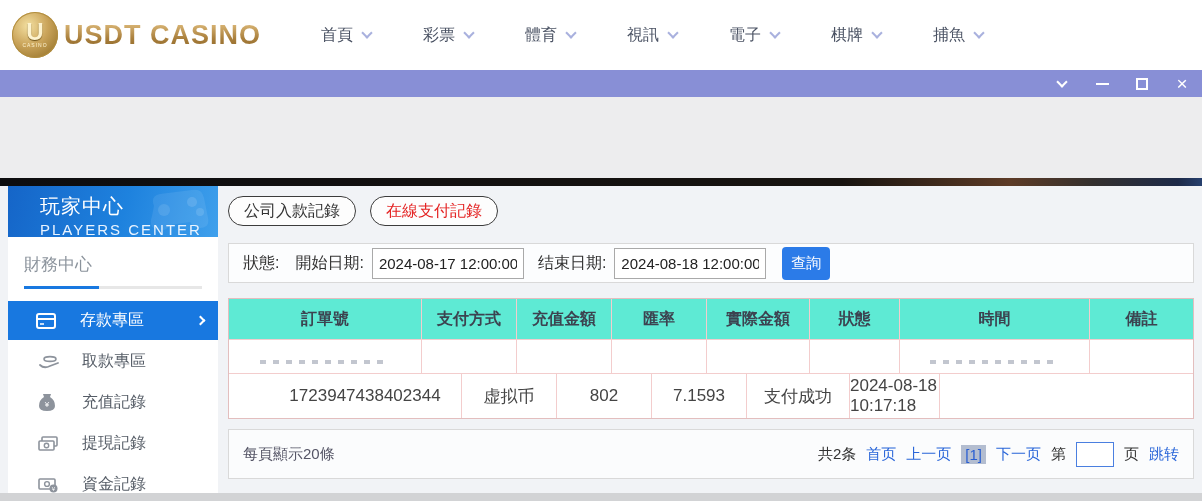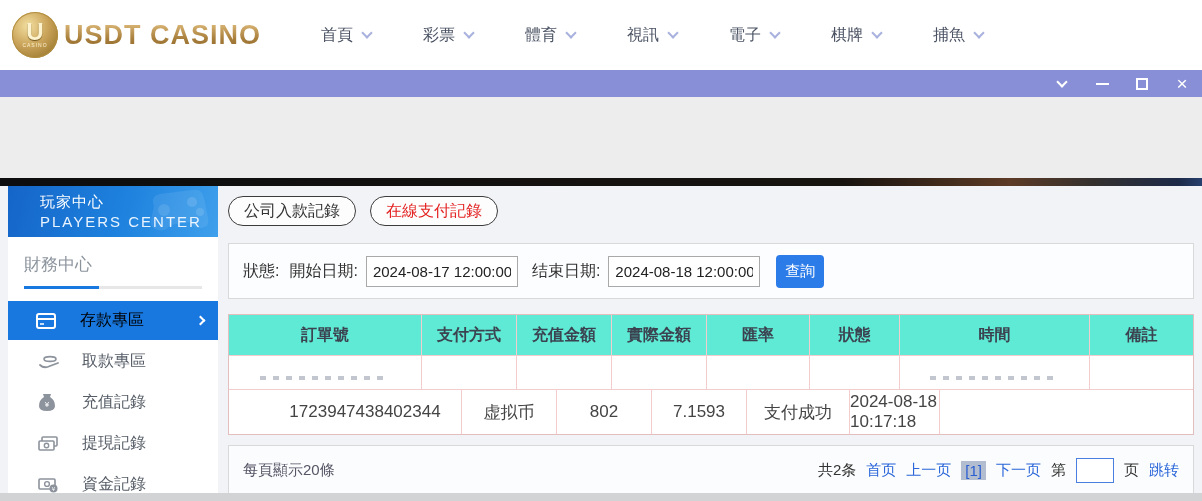--- a/index.html
+++ b/index.html
@@ -34,41 +34,41 @@
   .dark-band { position:absolute; left:0; top:178px; width:1202px; height:8px;
     background:linear-gradient(90deg,#0d0d0f 0%,#17130f 70%,#5d3b26 84%,#34302e 91%,#1d2a48 98%,#27406e 100%); }
 
   
   .main { position:absolute; left:0; top:186px; width:1202px; height:315px; background:#f1f3f6; }
   .bottom-strip { position:absolute; left:0; bottom:0; width:1202px; height:8px; background:#d2d3d5; }
 
   
   .sidebar { position:absolute; left:8px; top:0; width:210px; height:307px; background:#fff; overflow:hidden; }
   .side-header { height:51px; background:linear-gradient(105deg,#1565c8 0%,#1e82de 55%,#3fa0ec 100%); position:relative; padding:7px 0 0 32px; overflow:hidden; }
-  .side-title { color:#fff; font-size:15px; letter-spacing:1px; }
+  .side-title { color:#fff; font-size:20px; letter-spacing:1px; }
   .side-sub { color:#eaf4ff; font-size:15px; letter-spacing:2px; margin-top:1px; }
   .gamepad { position:absolute; right:6px; top:2px; opacity:.45; }
   .side-section { padding:16px 16px 0 16px; }
   .side-section-label { color:#8b939c; font-size:17px; }
   .side-underline { margin-top:10px; height:3px; background:#e7e7e7; position:relative; }
   .side-underline::before { content:""; position:absolute; left:0; top:0; width:75px; height:3px; background:#1878e0; }
   .menu { margin-top:12px; }
   .menu-item { height:39px; display:flex; align-items:center; padding:0 14px 0 30px; color:#555c66; font-size:16px; cursor:pointer; margin-bottom:2px; }
   .menu-item .mi-icon { width:22px; height:20px; margin-right:22px; color:#8d939c; flex:none; display:flex; align-items:center; }
-  .menu-item.active { background:#1878e0; color:#000000; padding-left:28px; }
+  .menu-item.active { background:#1878e0; color:#ffffff; padding-left:28px; }
   .menu-item.active .mi-icon { color:#fff; }
   .mi-arrow { margin-left:auto; width:7px; height:7px; border-right:2px solid #fff; border-bottom:2px solid #fff; transform:rotate(-45deg); }
 
   
   .content { position:absolute; left:228px; top:0; width:966px; }
   .tabs-row { margin-top:10px; display:flex; gap:14px; }
   .tab-pill { height:30px; border:1px solid #3c3c3c; border-radius:16px; background:#fdfdfd; padding:0 15px; display:flex; align-items:center; font-size:16px; color:#333; cursor:pointer; }
   .tab-pill.active { color:#e42323; }
 
-  .filter-box { margin-top:17px; height:56px; background:#fcfdfe; border:1px solid #d9d9d9; display:flex; align-items:center; padding-left:14px; gap:8px; }
+  .filter-box { margin-top:17px; height:40px; background:#fcfdfe; border:1px solid #d9d9d9; display:flex; align-items:center; padding-left:14px; gap:8px; }
   .f-label { font-size:16px; color:#333; }
   .status-select { width:82px; height:31px; border:1px solid #8a8a8a; border-radius:3px; background:#fff; display:flex; align-items:center; padding:0 8px; font-size:15px; color:#222; cursor:pointer; }
   .sel-chev { margin-left:auto; width:7px; height:7px; border-right:2px solid #333; border-bottom:2px solid #333; transform:rotate(45deg); margin-top:-3px; }
   .date-input { width:152px; height:31px; border:1px solid #a9a9a9; background:#fff; font-size:15px; color:#222; padding:9px 6px; font-family:"Liberation Sans","DejaVu Sans",sans-serif; }
   .search-btn { width:48px; height:33px; background:#2b7be8; color:#fff; border:none; border-radius:4px; font-size:15px; cursor:pointer; margin-left:8px; }
 
   .table-box { margin-top:15px; background:#fff; border:1px solid #e3bebe; }
   .t-row { display:grid; grid-template-columns:193px 95px 95px 95px 103px 90px 190px 1fr; }
   .t-cell { border-right:1px solid #f3cdcd; display:flex; align-items:center; justify-content:center; }
   .t-cell:last-child { border-right:none; }
@@ -220,34 +220,34 @@
 
   <div class="content">
 
     <div class="tabs-row">
       <div class="tab-pill">公司入款記錄</div>
       <div class="tab-pill active">在線支付記錄</div>
     </div>
 
     <div class="filter-box">
       <span class="f-label">狀態:</span>
-      <span class="f-label" style="margin-left:2px;">開始日期:</span>
+      <span class="f-label" style="margin-left:8px;">開始日期:</span>
       <input class="date-input" value="2024-08-17 12:00:00" style="">
       <span class="f-label" style="margin-left:6px;">结束日期:</span>
       <input class="date-input" value="2024-08-18 12:00:00" style="">
       <button class="search-btn">查詢</button>
     </div>
 
     <div class="table-box">
       <div class="t-row t-head">
         <div class="t-cell">訂單號</div>
         <div class="t-cell">支付方式</div>
         <div class="t-cell">充值金額</div>
+        <div class="t-cell">匯率</div>
         <div class="t-cell">實際金額</div>
-        <div class="t-cell">匯率</div>
         <div class="t-cell">狀態</div>
         <div class="t-cell">時間</div>
         <div class="t-cell">備註</div>
       </div>
       <div class="t-row t-partial">
         <div class="t-cell">
             <span class="dash-strip"></span>
           </div>
         <div class="t-cell"></div>
         <div class="t-cell"></div>

